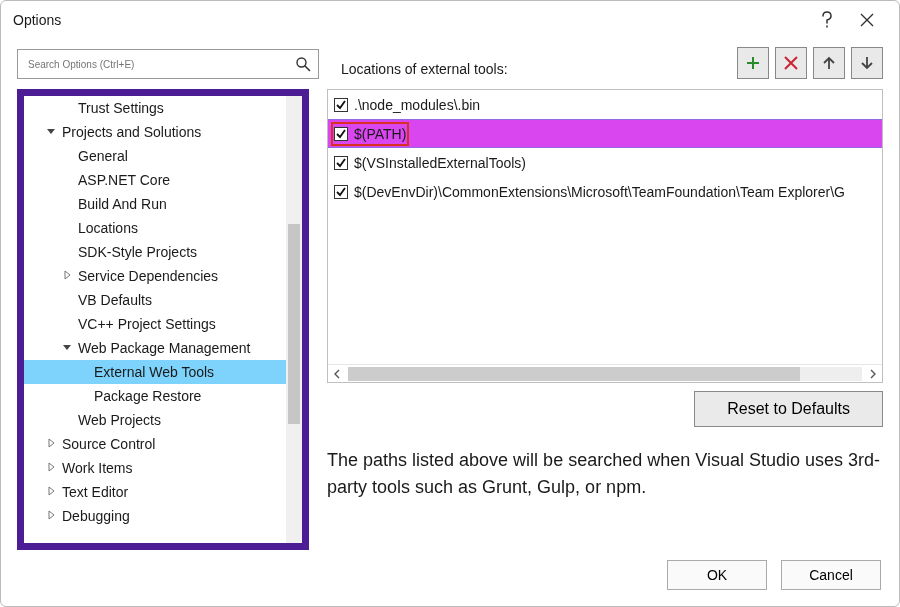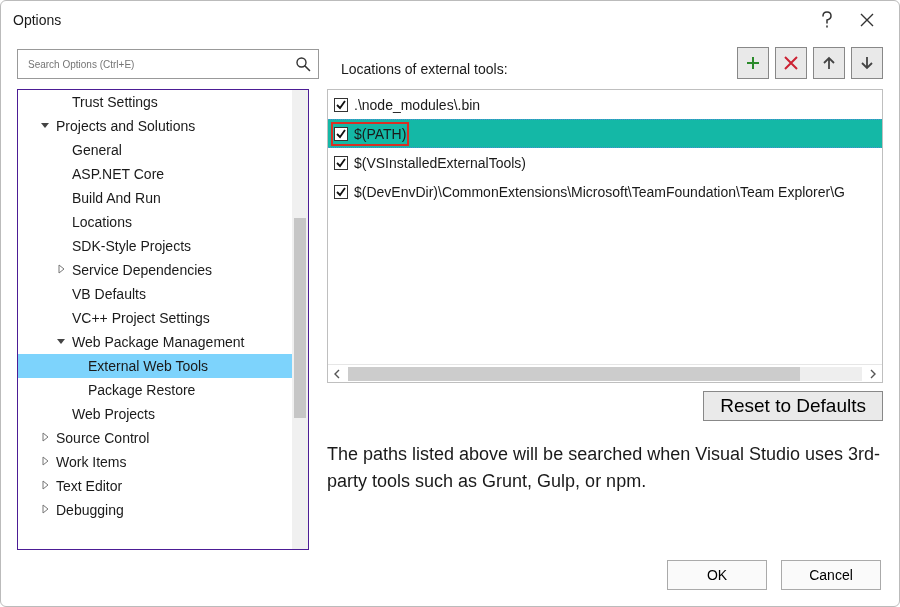--- a/index.html
+++ b/index.html
@@ -18,52 +18,52 @@
   .searchbox input { flex: 1; border: none; outline: none; font-size: 10px; color: #666; background: transparent; }
   .searchbox .mag { width: 18px; height: 18px; display: flex; align-items: center; justify-content: center; }
   
   .right-header { flex: 1; display: flex; align-items: flex-end; justify-content: space-between; }
   .loc-label { font-size: 14px; color: #1a1a1a; margin-bottom: 2px; }
   .toolbar { display: flex; gap: 6px; }
   .tool-btn { width: 32px; height: 32px; border: 1px solid #888; background: #e9e9e9; display: flex; align-items: center; justify-content: center; }
   
   .main { flex: 1; display: flex; gap: 18px; min-height: 0; }
   
-  .tree-outer { width: 292px; border: 1px solid #4c1d95; background: #fff; display: flex; overflow: hidden; }
+  .tree-outer { width: 292px; border: 7px solid #4c1d95; background: #fff; display: flex; overflow: hidden; }
   .tree { flex: 1; overflow-y: hidden; position: relative; }
   .tree-item { height: 24px; display: flex; align-items: center; font-size: 14px; white-space: nowrap; cursor: default; }
   .tree-item.selected { background: #7dd3fc; }
   .expander { width: 12px; height: 12px; margin-right: 4px; flex: 0 0 auto; display: inline-block; }
   .expander svg { display: block; }
   .tree-scrollbar { width: 16px; background: #f0f0f0; display: flex; flex-direction: column; }
   .tree-scrollbar .track { flex: 1; background: #f0f0f0; position: relative; }
   .tree-scrollbar .thumb { position: absolute; left: 2px; right: 2px; top: 128px; height: 200px; background: #c6c6c6; border-radius: 0; }
   
   .right-pane { flex: 1; display: flex; flex-direction: column; min-width: 0; }
   .listbox { border: 1px solid #bfbfbf; background: #fff; display: flex; flex-direction: column; height: 294px; }
   .list-rows { flex: 1; overflow: hidden; }
   .list-row { height: 29px; display: flex; align-items: center; padding: 0 6px; font-size: 14px; white-space: nowrap; position: relative; }
   .list-row .cb { width: 14px; height: 14px; border: 1px solid #333; margin-right: 6px; display: flex; align-items: center; justify-content: center; background: #fff; }
   .list-row .cb svg { width: 12px; height: 12px; }
   .list-row.selected {
-    background: #14b8a6;
+    background: #d946ef;
     border-top: 1px dotted #4a8dd6;
     border-bottom: 1px dotted #4a8dd6;
     margin-right: -1px;
   }
   .list-row.selected.hl {
     
   }
   .hl-box { position: absolute; left: 3px; top: 2px; height: 24px; border: 2px solid #d93025; pointer-events: none; }
   .list-hscroll { height: 18px; border-top: 1px solid #e6e6e6; display: flex; align-items: center; background: #fff; }
   .list-hscroll .arrow { width: 18px; height: 18px; display: flex; align-items: center; justify-content: center; }
   .list-hscroll .track { flex: 1; height: 14px; background: #eee; margin: 0 2px; position: relative; }
   .list-hscroll .thumb { position: absolute; left: 0; top: 0; bottom: 0; width: 88%; background: #ccc; }
   .reset-row { display: flex; justify-content: flex-end; margin-top: 8px; }
-  .reset-btn { height: 30px; padding: 0 16px; border: 1px solid #888; background: #eaeaea; font-size: 19px; }
+  .reset-btn { height: 36px; padding: 0 32px; border: 1px solid #888; background: #eaeaea; font-size: 16px; }
   .desc { margin-top: 20px; font-size: 18px; line-height: 1.5; color: #1a1a1a; }
   
   .bottom { display: flex; justify-content: flex-end; gap: 14px; padding: 0 2px 2px 0; }
   .dlg-btn { width: 100px; height: 30px; border: 1px solid #aaa; background: #fafafa; font-size: 14px; }
 </style>
 </head>
 <body>
 
 <div class="window">
 

